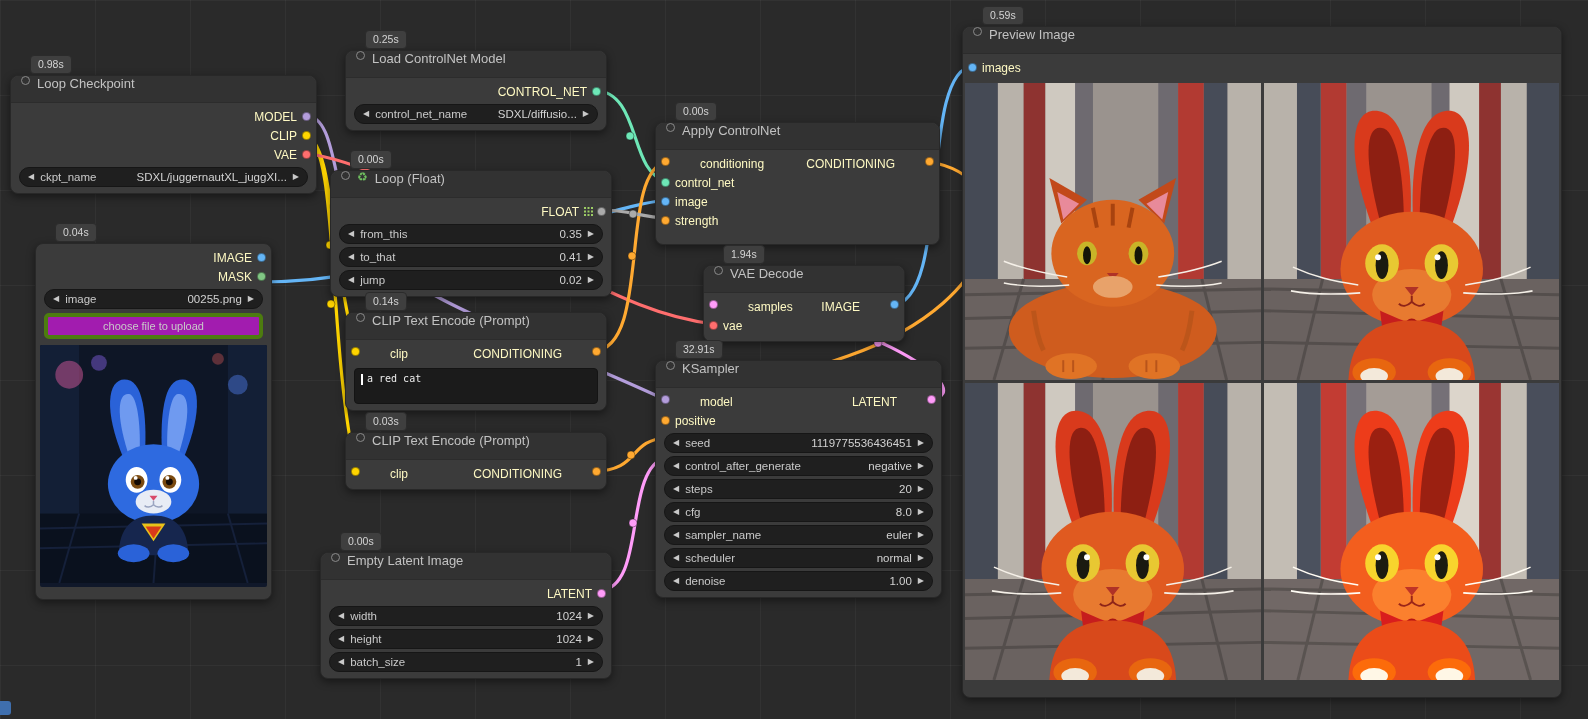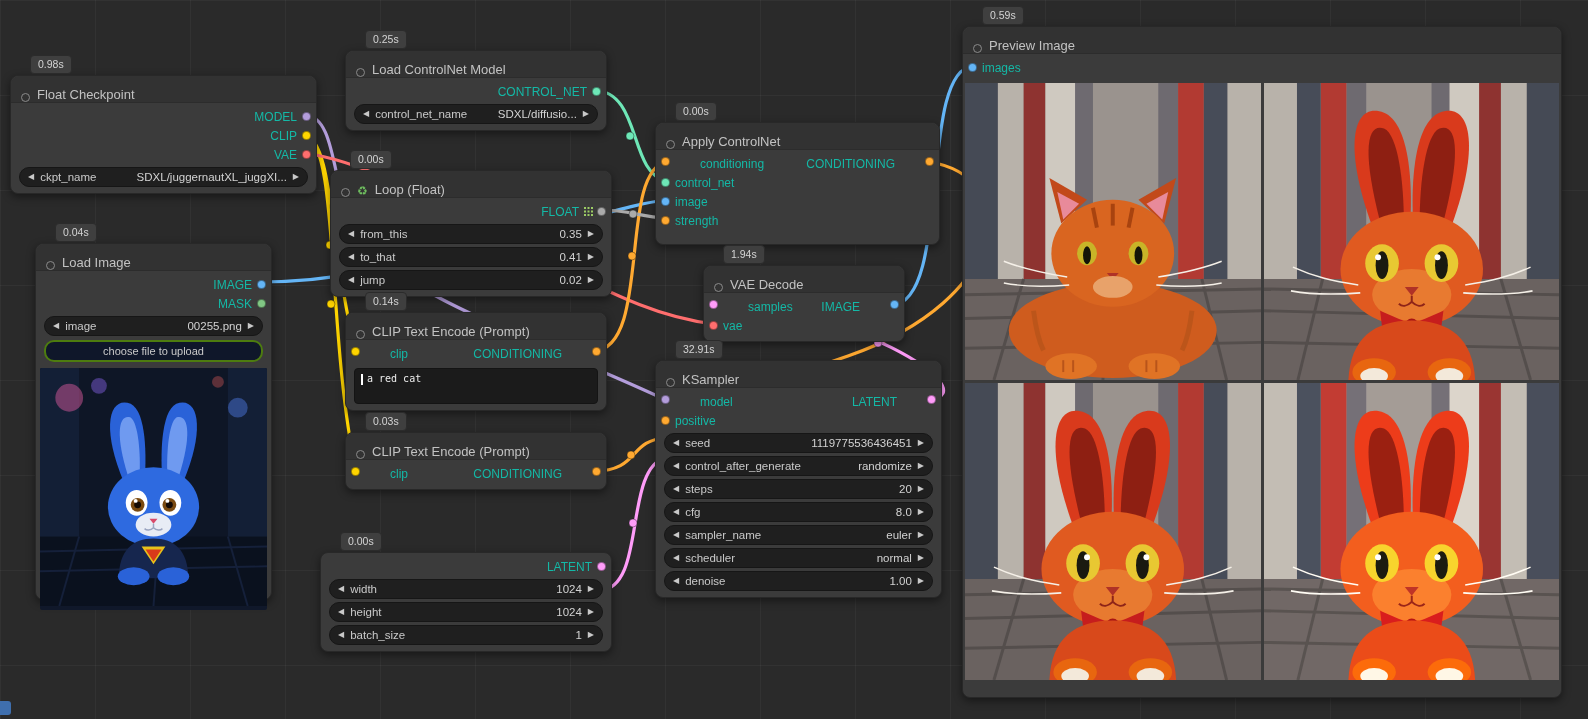--- a/index.html
+++ b/index.html
@@ -9,41 +9,41 @@
       linear-gradient(rgba(255,255,255,0.04) 1px, transparent 1px),
       linear-gradient(90deg, rgba(255,255,255,0.04) 1px, transparent 1px);
     background-size:95px 95px;
     font-family:"Liberation Sans", sans-serif;
   }
   .links{position:absolute;left:0;top:0;z-index:1;}
   .node{position:absolute;z-index:2;background:#3b3b3b;border:1px solid #282828;
     border-radius:8px;box-shadow:0 3px 9px rgba(0,0,0,.45);padding-bottom:6px;}
   .badge{position:absolute;top:-21px;left:19px;background:#3f3f3f;border:1px solid #2b2b2b;
     border-radius:4px;padding:2px 7px;font-size:10.5px;color:#d4d4d4;line-height:1.2;}
-  .hdr{height:26px;display:flex;align-items:flex-end;gap:7px;padding:0 10px;background:#323232;
+  .hdr{height:26px;display:flex;align-items:flex-start;gap:7px;padding:0 10px;background:#323232;
     border-radius:8px 8px 0 0;border-bottom:1px solid #2c2c2c;}
   .cdot{width:9px;height:9px;border-radius:50%;border:1.5px solid #8a8a8a;box-sizing:border-box;flex:none;}
   .ttl{font-size:13px;color:#c2c2c2;white-space:nowrap;}
   .ricon{font-size:12px;color:#6fbf5f;line-height:1;}
   .rows{padding-top:4px;}
   .row{height:19px;display:flex;align-items:center;padding:0 5px;}
   .row.out{justify-content:flex-end;}
   .row.io{justify-content:space-between;}
-  .sl{font-size:12px;color:#14b8a6;margin:0 5px;white-space:nowrap;}
+  .sl{font-size:12px;color:#fef9c3;margin:0 5px;white-space:nowrap;}
   .dot{width:9px;height:9px;border-radius:50%;flex:none;border:1px solid rgba(0,0,0,.4);box-sizing:border-box;}
   .iogrp{display:flex;align-items:flex-start;gap:25px;}
   .c-model{background:#b39ddb}.c-clip{background:#ffd500}.c-vae{background:#ff6e6e}
   .c-image{background:#64b5f6}.c-mask{background:#81c784}.c-cnet{background:#6ee7b7}
   .c-cond{background:#ffa931}.c-latent{background:#ff9cf9}.c-float{background:#aaaaaa}
   .widget{height:20px;margin:3px 8px 0;background:#1f1f1f;border:1px solid #161616;border-radius:10px;
     display:flex;align-items:center;padding:0 8px;gap:6px;box-sizing:border-box;}
   .w-arrow{font-size:8px;color:#c9c9c9;line-height:1;flex:none;}
   .w-label{font-size:11.5px;color:#c9c9c9;white-space:nowrap;}
   .w-value{margin-left:auto;font-size:11.5px;color:#d2d2d2;white-space:nowrap;overflow:hidden;text-overflow:ellipsis;}
-  .btn{height:18px;margin:4px 8px 0;background:#0f172a;border:2px solid #4d7c0f;border-radius:10px;
+  .btn{height:18px;margin:4px 8px 0;background:#a21caf;border:4px solid #4d7c0f;border-radius:5px;
     display:flex;align-items:center;justify-content:center;font-size:11px;color:#c9c9c9;cursor:pointer;}
   .prompt{margin:5px 8px 0;background:#1b1b1b;border:1px solid #141414;border-radius:4px;height:36px;
     padding:4px 6px;font-family:"DejaVu Sans Mono", monospace;font-size:10px;color:#ececec;box-sizing:border-box;}
   .caret{display:inline-block;width:2px;height:11px;background:#ffffff;margin-right:4px;vertical-align:middle;}
   .img-area{margin:6px 4px 0;border-radius:2px;overflow:hidden;background:#10182a;}
   .pgrid{display:grid;grid-template-columns:1fr 1fr;gap:3px;margin:6px 2px 0;}
   .pcell{height:297px;overflow:hidden;background:#555;}
   .pcell svg{display:block;width:100%;height:100%;}
   .grid-ic{flex:none;margin-right:4px;}
   .corner-frag{position:absolute;left:0;top:701px;width:11px;height:14px;background:#3f6fae;border-radius:0 3px 3px 0;z-index:2;}
@@ -225,21 +225,21 @@
       <circle cx="988" cy="244" r="4" fill="#ffa931"></circle>
       <circle cx="878" cy="343" r="4" fill="#ff9cf9"></circle>
       <circle cx="934" cy="186" r="4" fill="#64b5f6"></circle>
     </g>
   </svg>
 
   <div class="node" id="n-load-checkpoint">
     <div class="badge">0.98s</div>
     <div class="hdr">
       <span class="cdot"></span>
-      <span class="ttl">Float Checkpoint</span>
+      <span class="ttl">Loop Checkpoint</span>
     </div>
     <div class="rows">
       <div class="row out">
         <span class="sl">MODEL</span>
         <span class="dot c-model"></span>
       </div>
       <div class="row out">
         <span class="sl">CLIP</span>
         <span class="dot c-clip"></span>
       </div>
@@ -251,24 +251,20 @@
     <div class="widget">
       <span class="w-arrow">◀</span>
       <span class="w-label">ckpt_name</span>
       <span class="w-value">SDXL/juggernautXL_juggXI...</span>
       <span class="w-arrow">▶</span>
     </div>
   </div>
 
   <div class="node" id="n-load-image">
     <div class="badge">0.04s</div>
-    <div class="hdr">
-      <span class="cdot"></span>
-      <span class="ttl">Load Image</span>
-    </div>
     <div class="rows">
       <div class="row out">
         <span class="sl">IMAGE</span>
         <span class="dot c-image"></span>
       </div>
       <div class="row out">
         <span class="sl">MASK</span>
         <span class="dot c-mask"></span>
       </div>
     </div>
@@ -388,20 +384,24 @@
         <span class="iogrp">
           <span class="sl">CONDITIONING</span>
           <span class="dot c-cond"></span>
         </span>
       </div>
     </div>
   </div>
 
   <div class="node" id="n-empty-latent">
     <div class="badge">0.00s</div>
+    <div class="hdr">
+      <span class="cdot"></span>
+      <span class="ttl">Empty Latent Image</span>
+    </div>
     <div class="rows">
       <div class="row out">
         <span class="sl">LATENT</span>
         <span class="dot c-latent"></span>
       </div>
     </div>
     <div class="widget">
       <span class="w-arrow">◀</span>
       <span class="w-label">width</span>
       <span class="w-value">1024</span>
@@ -501,21 +501,21 @@
     </div>
     <div class="widget">
       <span class="w-arrow">◀</span>
       <span class="w-label">seed</span>
       <span class="w-value">1119775536436451</span>
       <span class="w-arrow">▶</span>
     </div>
     <div class="widget">
       <span class="w-arrow">◀</span>
       <span class="w-label">control_after_generate</span>
-      <span class="w-value">randomize</span>
+      <span class="w-value">negative</span>
       <span class="w-arrow">▶</span>
     </div>
     <div class="widget">
       <span class="w-arrow">◀</span>
       <span class="w-label">steps</span>
       <span class="w-value">20</span>
       <span class="w-arrow">▶</span>
     </div>
     <div class="widget">
       <span class="w-arrow">◀</span>

